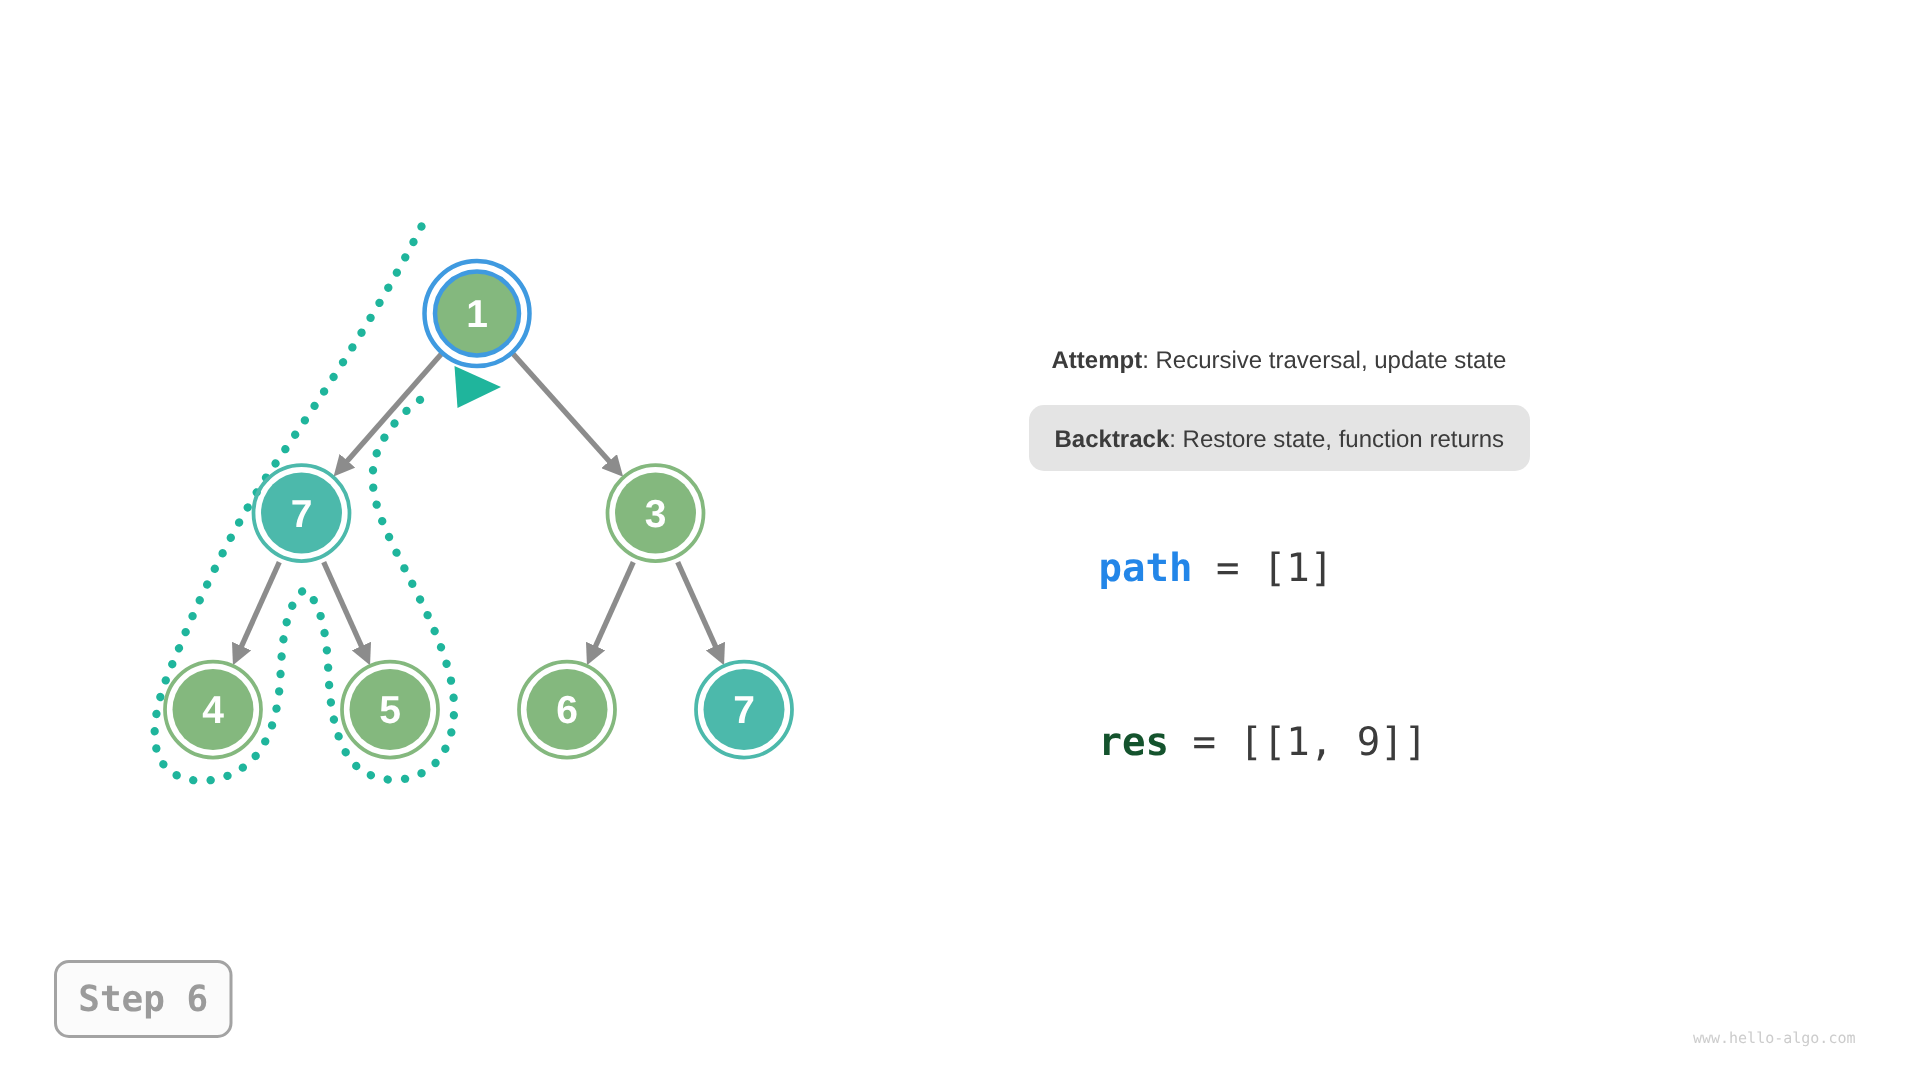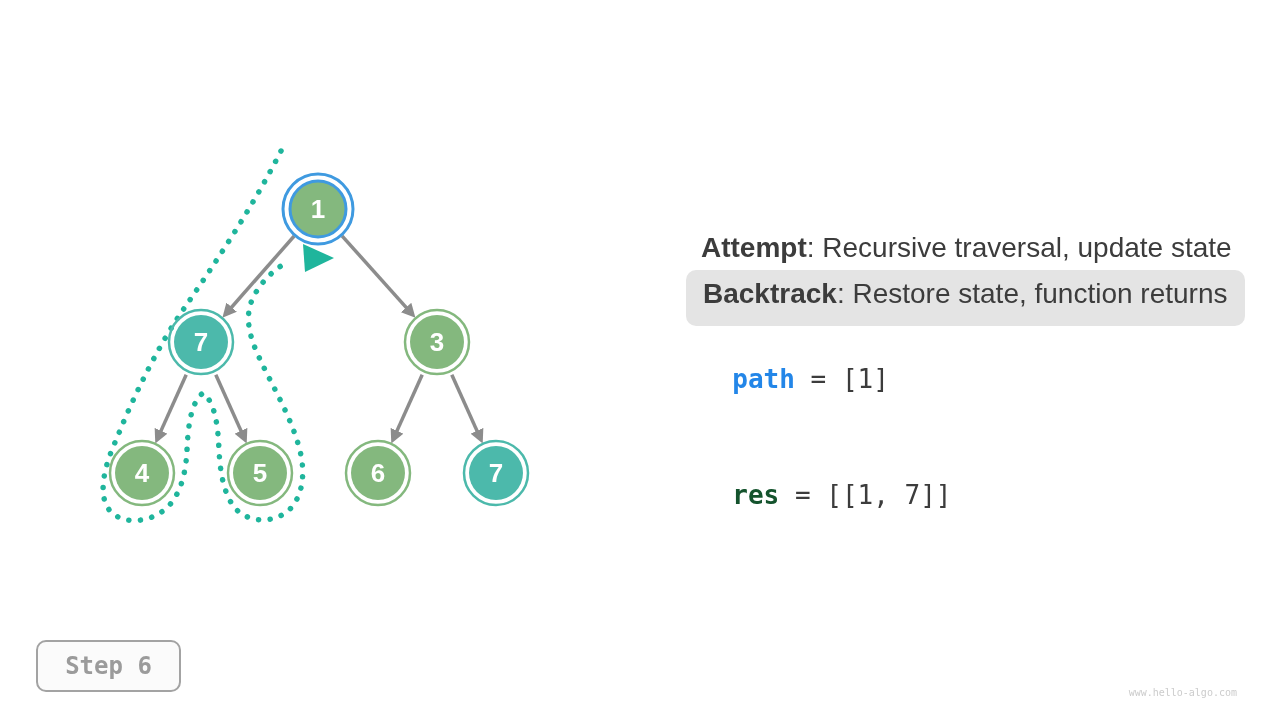--- a/index.html
+++ b/index.html
@@ -15,50 +15,50 @@
   .node-label {
     font-family: "Liberation Sans", sans-serif;
     font-size: 26px;
     font-weight: 600;
     fill: #ffffff;
     text-anchor: middle;
   }
   .info-line {
     position: absolute;
     left: 701px;
-    font-size: 28px;
+    font-size: 16px;
     color: #3c3c3c;
     white-space: nowrap;
   }
   .info-line b { font-weight: 700; }
   #attempt-line { top: 232px; }
   #backtrack-line {
     top: 270px;
     left: 686px;
-    height: 56px;
+    height: 44px;
     line-height: 48px;
     padding: 0 17px;
     background: #e4e4e4;
     border-radius: 10px;
   }
   .code-line {
     position: absolute;
     left: 701px;
     font-family: "DejaVu Sans Mono", "Liberation Mono", monospace;
     font-size: 26px;
     color: #3c3c3c;
     white-space: pre;
   }
   #path-line { top: 334px; }
   #res-line  { top: 450px; }
   .code-line .var { font-weight: 700; }
   #step-badge {
     position: absolute;
     left: 36px; top: 640px;
-    width: 145px; height: 52px;
+    width: 119px; height: 52px;
     background: #fbfbfb;
     border: 2px solid #a3a3a3;
     border-radius: 10px;
     display: flex; align-items: center; justify-content: center;
     font-family: "DejaVu Sans Mono", "Liberation Mono", monospace;
     font-size: 24px;
     font-weight: 700;
     color: #9b9b9b;
     white-space: pre;
   }
@@ -151,18 +151,18 @@
 
 <div class="info-line" id="backtrack-line">
   <b>Backtrack</b><span>: Restore state, function returns</span>
 </div>
 
 <div class="code-line" id="path-line">
   <span class="var" style="color: rgb(35, 134, 232);">path</span><span> = [1]</span>
 </div>
 
 <div class="code-line" id="res-line">
-  <span class="var" style="color: #14532d;">res</span><span> = [[1, 7]]</span>
+  <span class="var" style="color: #14532d;">res</span><span> = [[1, 9]]</span>
 </div>
 
 <div id="step-badge">Step 6</div>
 
 <div id="watermark">www.hello-algo.com</div>
 
 </body></html>

